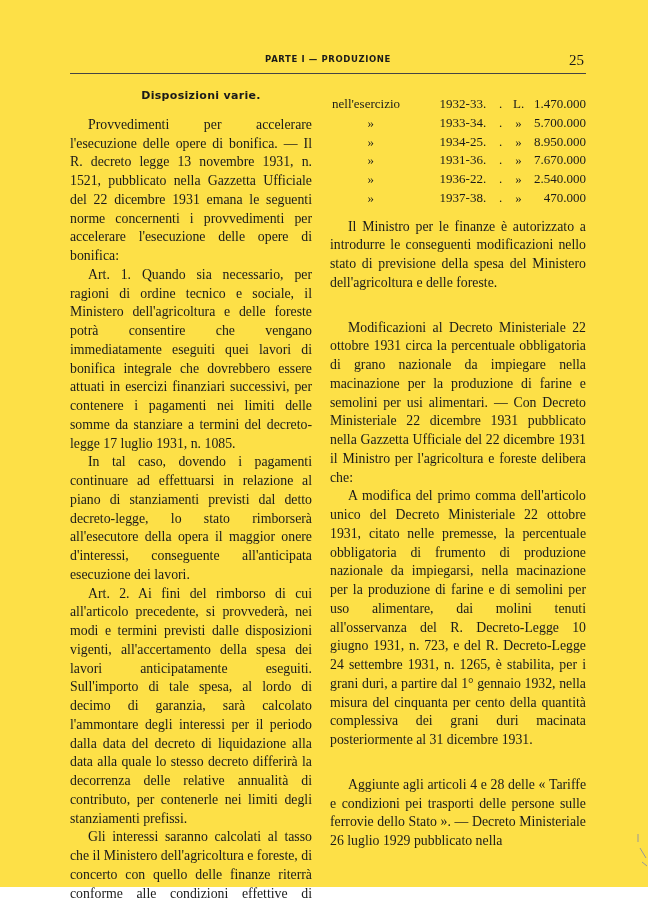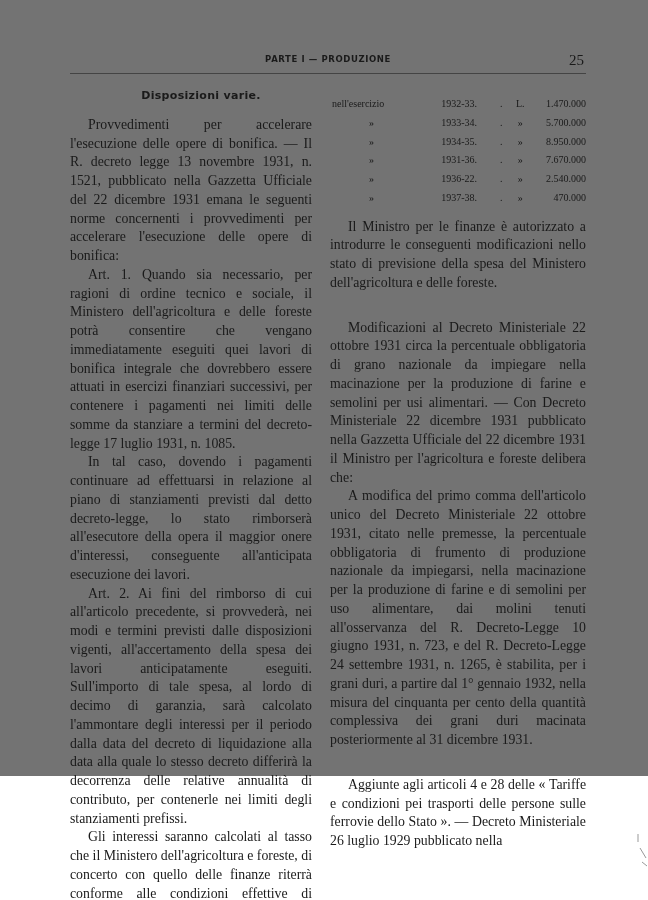--- a/index.html
+++ b/index.html
@@ -11,22 +11,22 @@
       width: 648px;
       height: 900px;
       position: relative;
       overflow: hidden;
       font-family: "DejaVu Serif", "Liberation Serif", serif;
       color: #1a1a1a;
     }
     .page {
       position: absolute;
       left: 0; top: 0;
-      width: 648px; height: 776px;
-      background: #737373;
+      width: 648px; height: 887px;
+      background: #fde047;
     }
     .running-head {
       position: absolute;
       left: 70px;
       top: 52px;
       width: 516px;
       height: 18px;
     }
     .running-title {
       position: absolute;
@@ -76,21 +76,21 @@
       margin: 0;
       text-indent: 18px;
     }
     .lead { font-weight: normal; }
     .ital { }
     .spacer-l { height: 26px; }
     table.alloc {
       border-collapse: collapse;
       margin: 12px 0 10px 2px;
       font-family: "Liberation Serif", serif;
-      font-size: 10px;
+      font-size: 13px;
     }
     table.alloc td {
       padding: 0;
       height: 18.7px;
       white-space: nowrap;
     }
     td.c-label { width: 96px; text-align: left; }
     td.c-label.ditto { text-align: center; padding-right: 30px; }
     td.c-year { width: 56px; text-align: left; }
     td.c-dots { width: 22px; text-align: center; }
@@ -140,21 +140,21 @@
         </tr>
         <tr>
           <td class="c-label ditto">»</td>
           <td class="c-year">1933-34.</td>
           <td class="c-dots">.</td>
           <td class="c-cur">»</td>
           <td class="c-amt">5.700.000</td>
         </tr>
         <tr>
           <td class="c-label ditto">»</td>
-          <td class="c-year">1934-35.</td>
+          <td class="c-year">1934-25.</td>
           <td class="c-dots">.</td>
           <td class="c-cur">»</td>
           <td class="c-amt">8.950.000</td>
         </tr>
         <tr>
           <td class="c-label ditto">»</td>
           <td class="c-year">1931-36.</td>
           <td class="c-dots">.</td>
           <td class="c-cur">»</td>
           <td class="c-amt">7.670.000</td>

